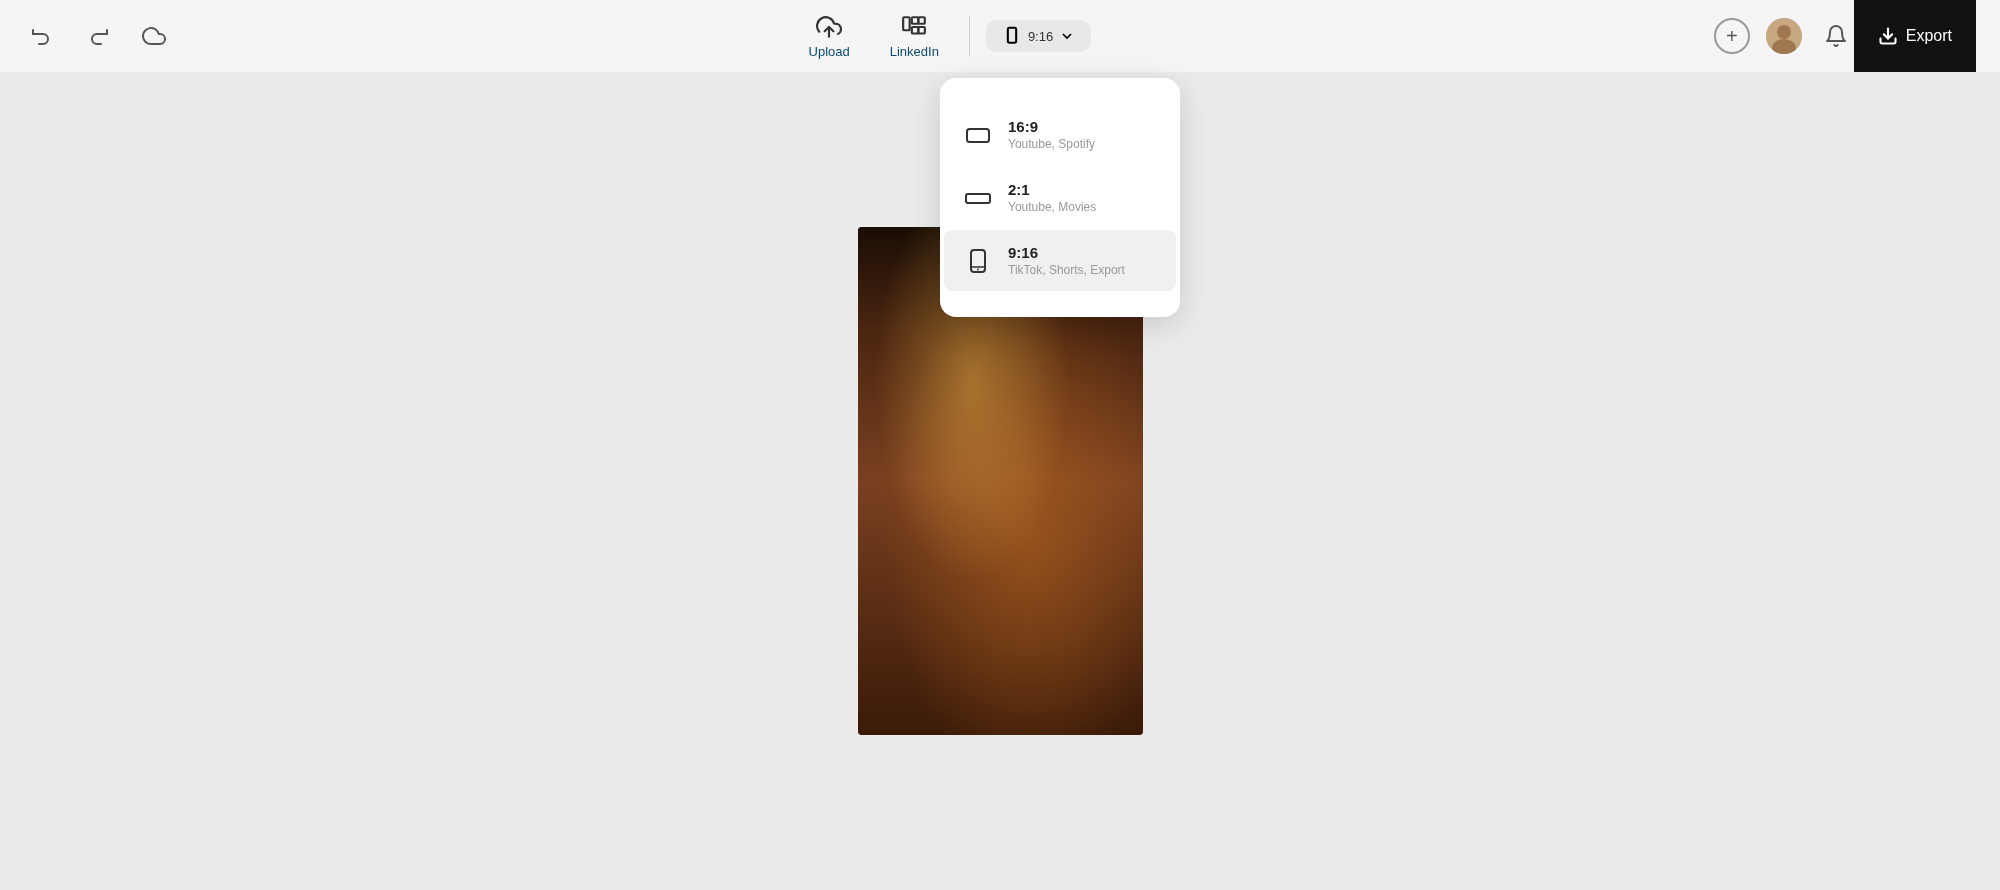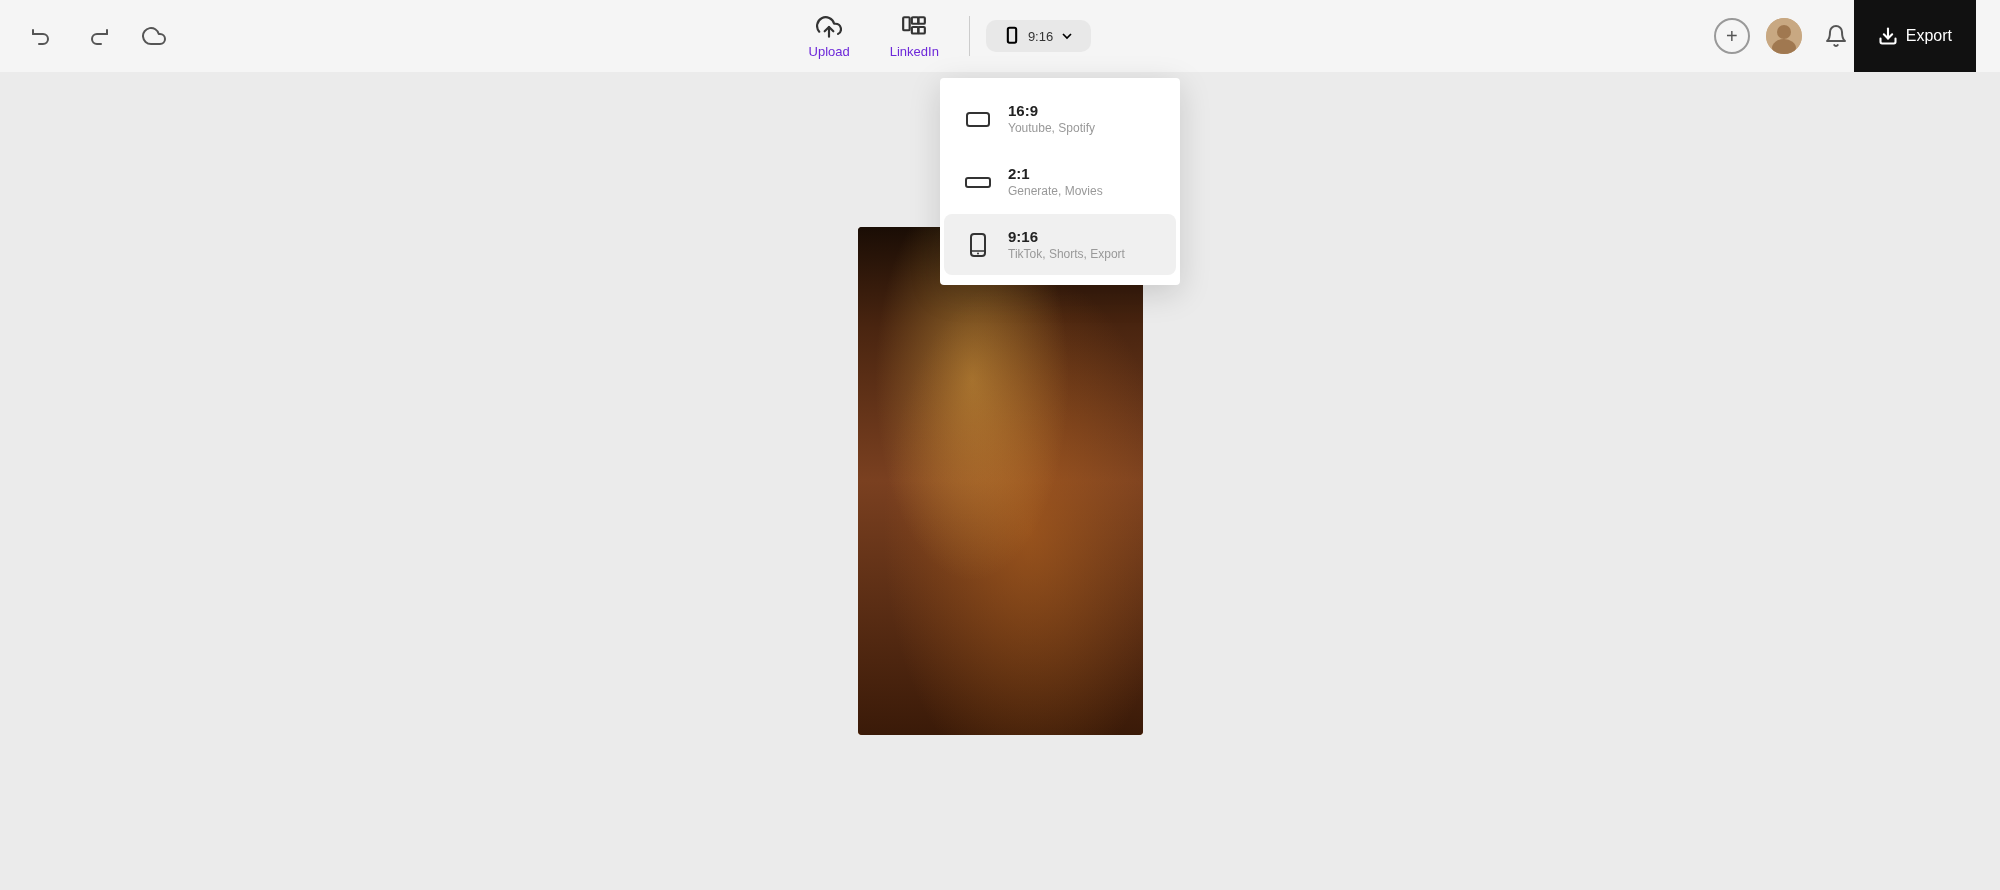--- a/index.html
+++ b/index.html
@@ -67,21 +67,21 @@
       padding: 6px 14px;
       border-radius: 8px;
     }
 
     .toolbar-action-btn svg {
       width: 26px; height: 26px;
     }
 
     .toolbar-action-btn .btn-label {
       font-size: 13px;
-      color: #6d28d9;
+      color: #0c4a6e;
     }
 
     .toolbar-divider {
       width: 1px;
       height: 40px;
       background: #ccc;
       margin: 0 4px;
     }
 
     .aspect-ratio-btn {
@@ -194,23 +194,23 @@
     }
 
     
     .dropdown-menu {
       position: absolute;
       top: 78px;
       left: 50%;
       transform: translateX(-60px);
       width: 240px;
       background: #fff;
-      border-radius: 4px;
+      border-radius: 16px;
       box-shadow: 0 8px 32px rgba(0,0,0,0.15);
-      padding: 8px 0;
+      padding: 24px 0;
       z-index: 100;
     }
 
     .dropdown-item {
       display: flex;
       align-items: center;
       gap: 16px;
       padding: 14px 20px;
       cursor: pointer;
       border-radius: 8px;
@@ -357,21 +357,21 @@
 
 
   <div class="dropdown-item">
     <div class="item-icon">
       <svg width="26" height="26" viewBox="0 0 26 26" fill="none">
         <rect x="1" y="9" width="24" height="9" rx="2" stroke="#333" stroke-width="2"></rect>
       </svg>
     </div>
     <div class="item-text">
       <span class="item-ratio">2:1</span>
-      <span class="item-platforms">Generate, Movies</span>
+      <span class="item-platforms">Youtube, Movies</span>
     </div>
   </div>
 
   <div class="dropdown-item active">
     <div class="item-icon">
       <svg width="26" height="26" viewBox="0 0 26 26" fill="none">
         <rect x="6" y="2" width="14" height="22" rx="3" stroke="#333" stroke-width="2"></rect>
         <line x1="6" y1="19" x2="20" y2="19" stroke="#333" stroke-width="1.5"></line>
         <circle cx="13" cy="21.5" r="1" fill="#333"></circle>
       </svg>

